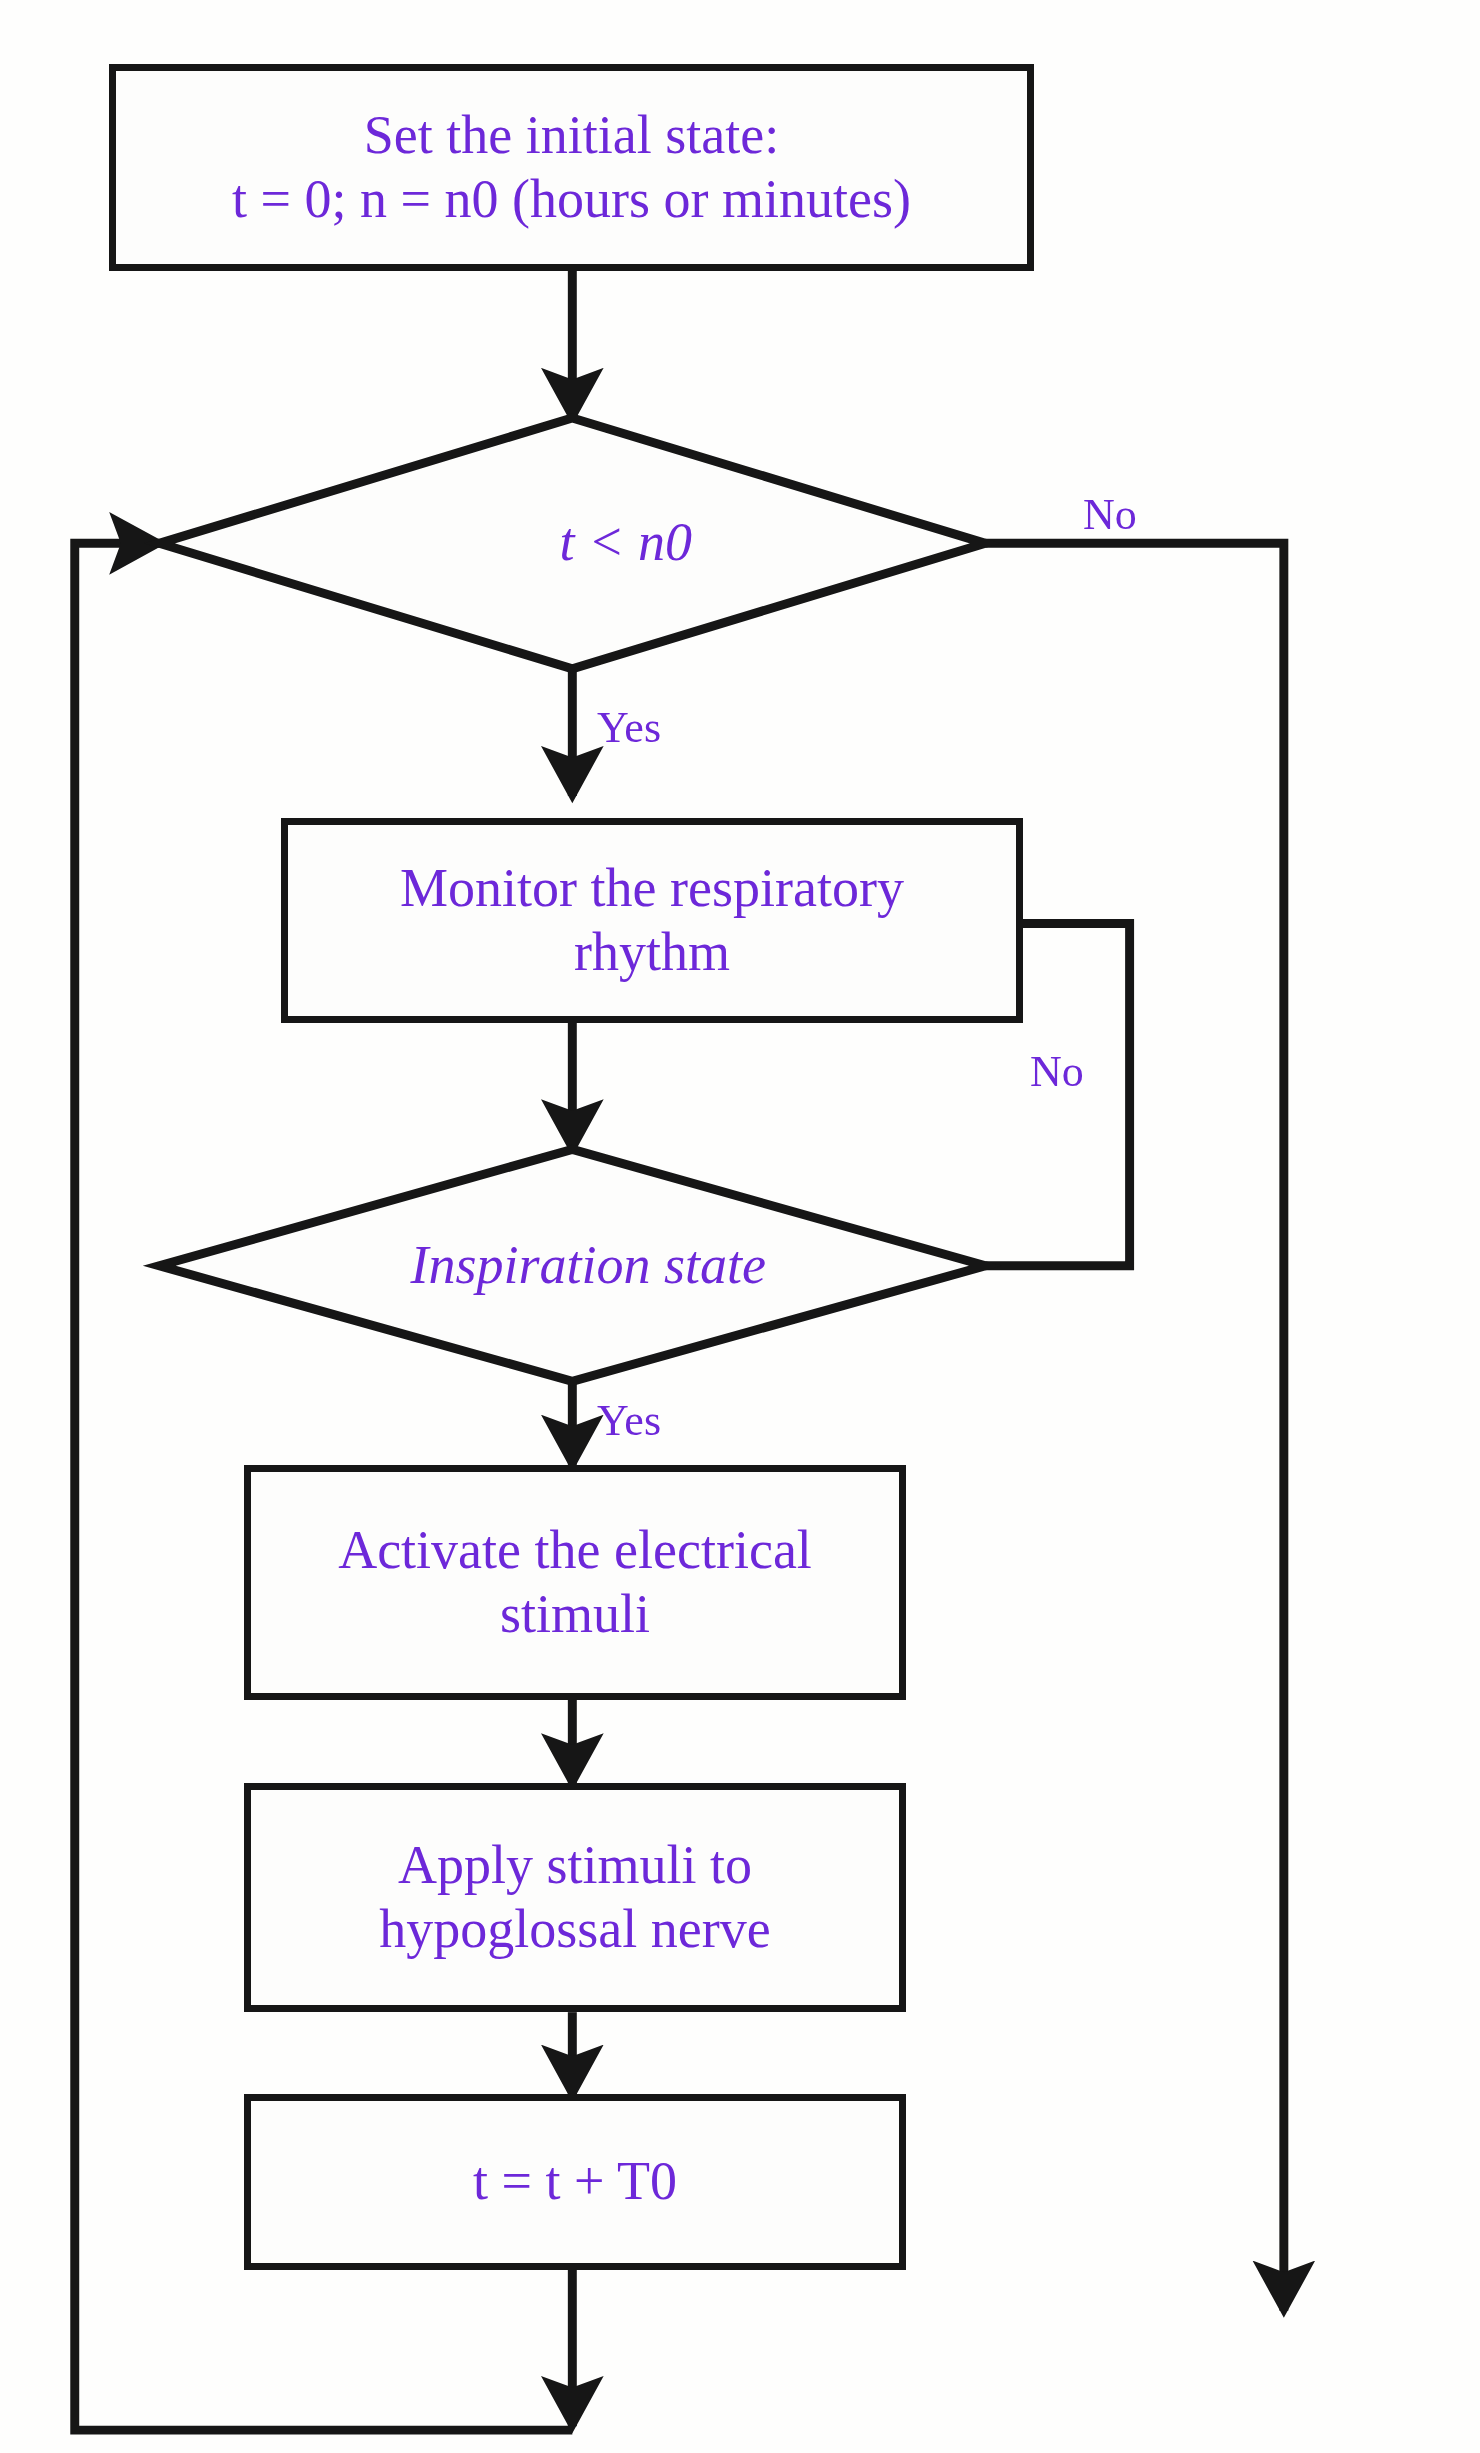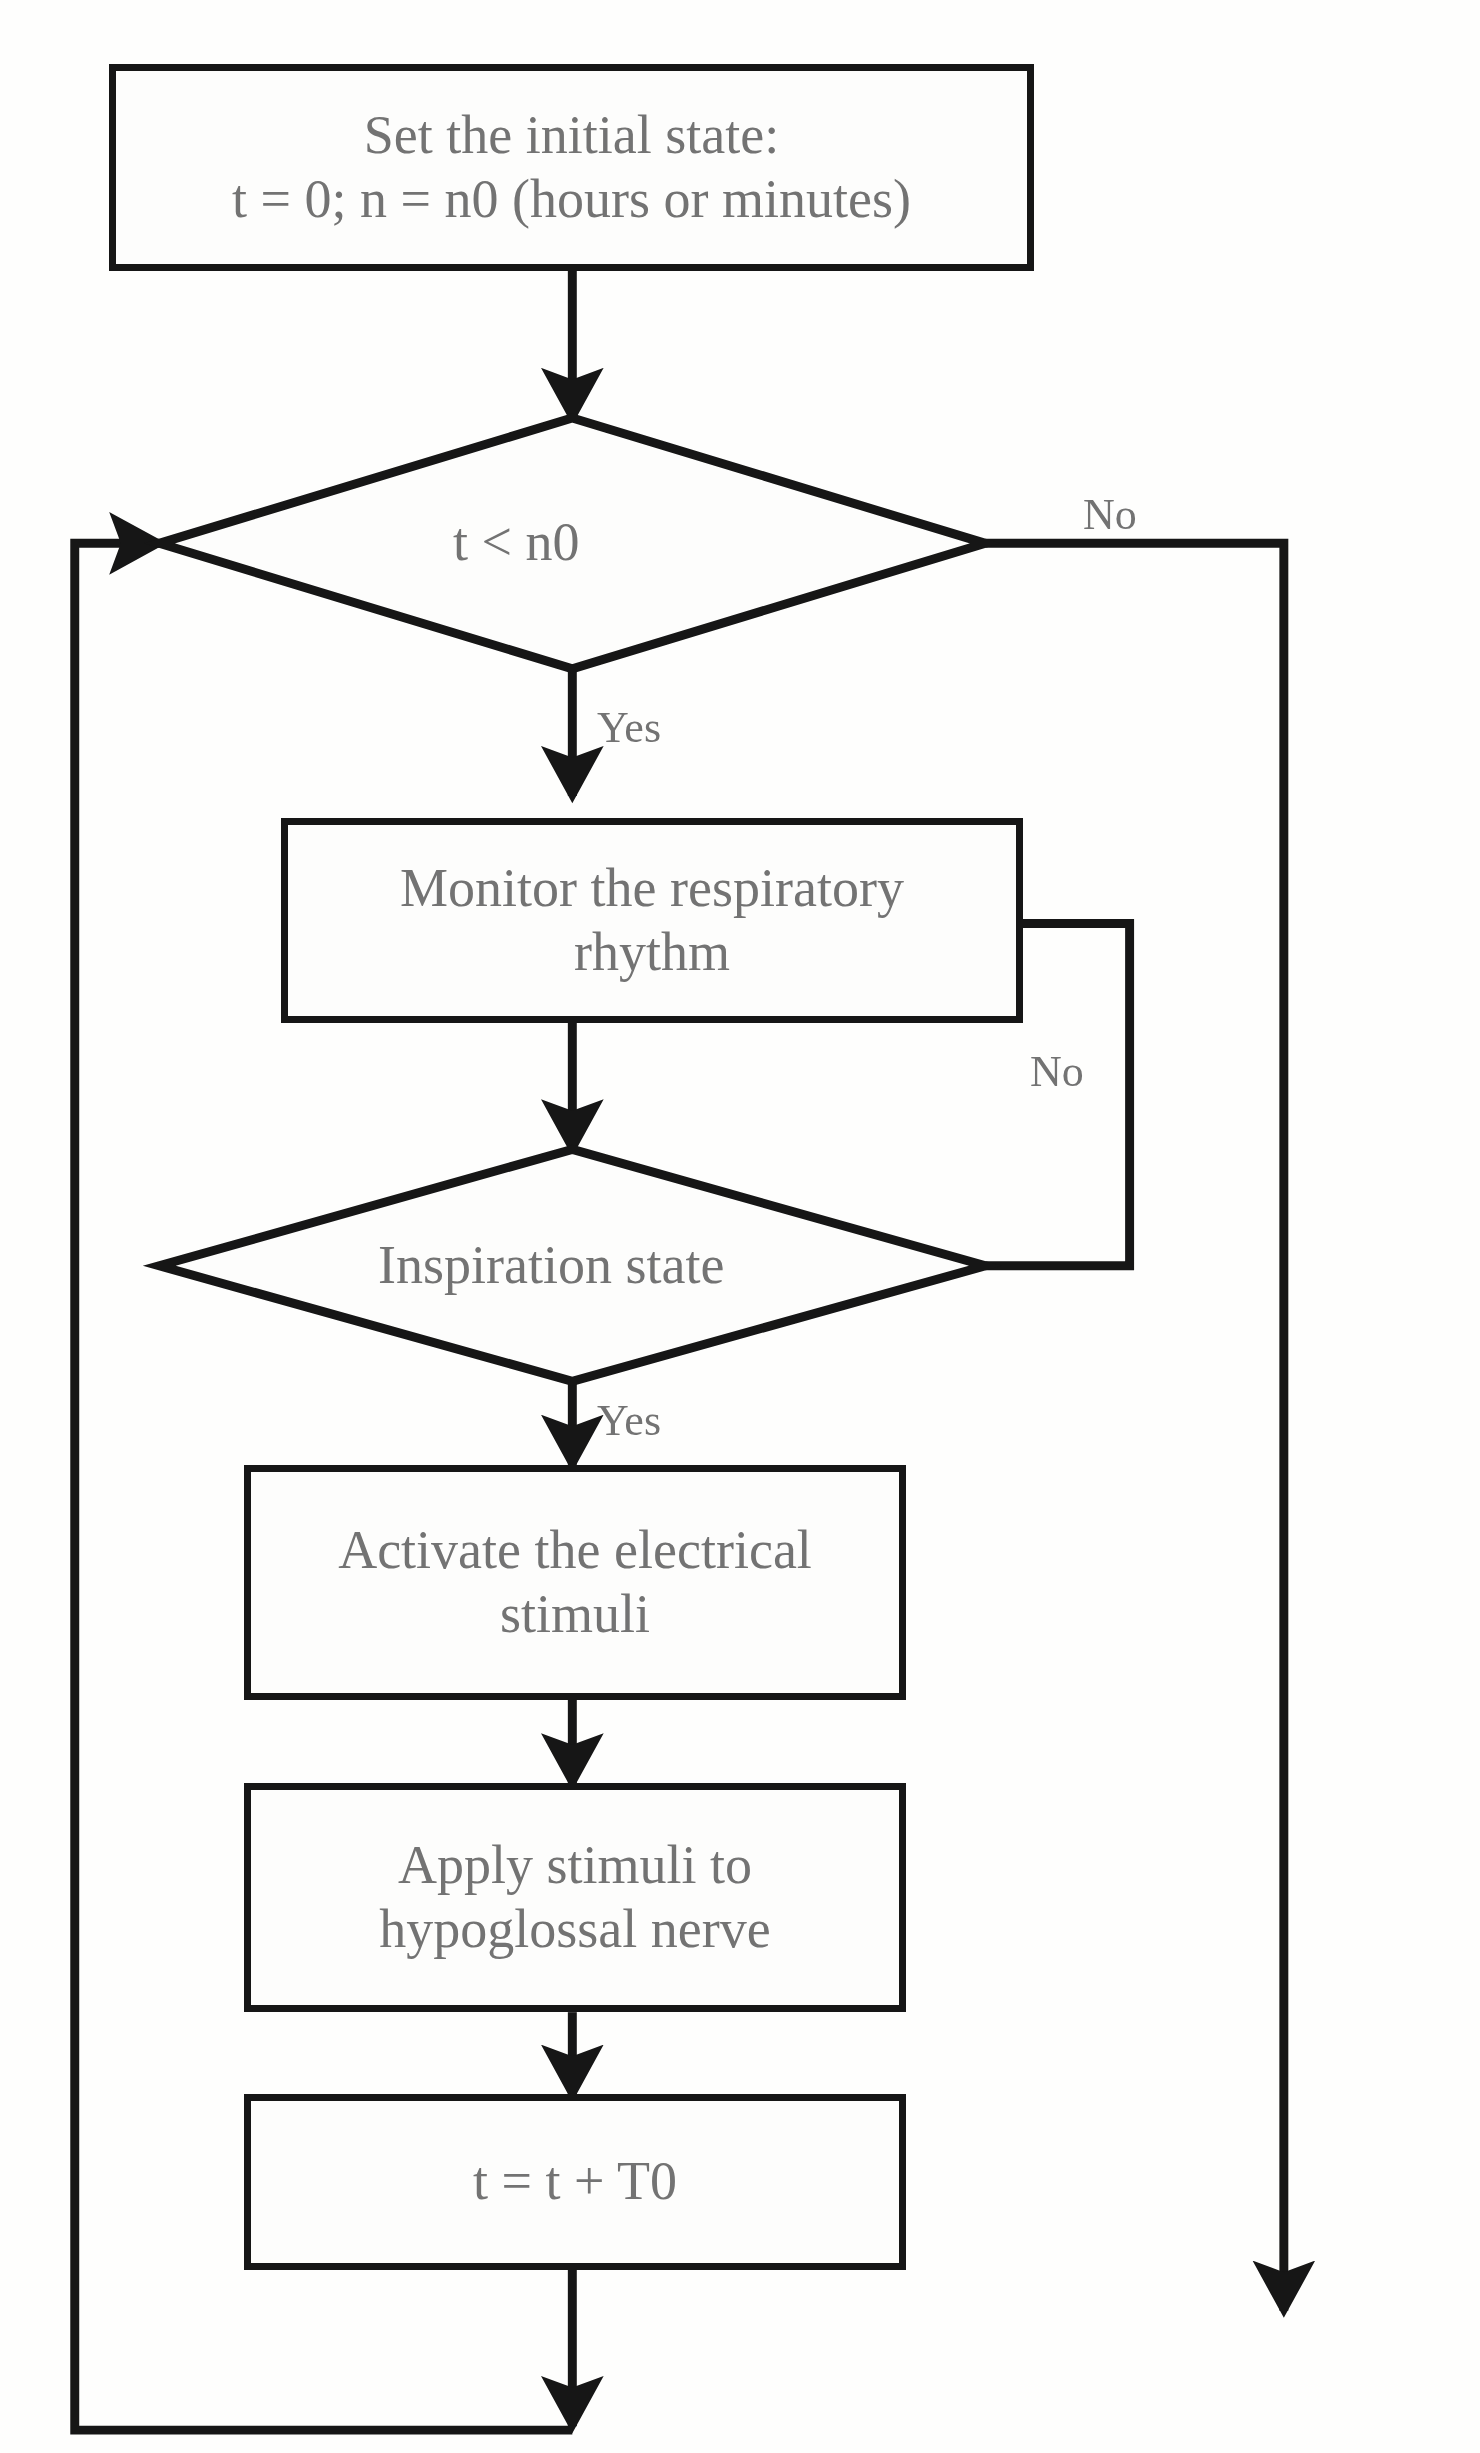--- a/index.html
+++ b/index.html
@@ -7,21 +7,21 @@
     margin: 0;
     padding: 0;
     background: #ffffff;
   }
   #canvas {
     position: relative;
     width: 1481px;
     height: 2454px;
     background: #fefefd;
     font-family: "Liberation Serif", "DejaVu Serif", serif;
-    color: #737373;
+    color: #6d28d9;
     overflow: hidden;
   }
   svg.wires {
     position: absolute;
     left: 0; top: 0;
     width: 1481px;
     height: 2454px;
     pointer-events: none;
   }
   .node {
@@ -43,21 +43,22 @@
   }
   .edge-label {
     position: absolute;
     white-space: nowrap;
     line-height: 1;
   }
   .diamond-label {
     position: absolute;
     white-space: nowrap;
     line-height: 1;
-    text-align: left;
+    text-align: right;
+    font-style: italic;
   }
   .f54 { font-size: 54px; }
   .f52 { font-size: 44px; }
 </style>
 </head>
 <body>
 
 <div id="canvas">
 
   <svg class="wires" viewBox="0 0 1488 2466">

